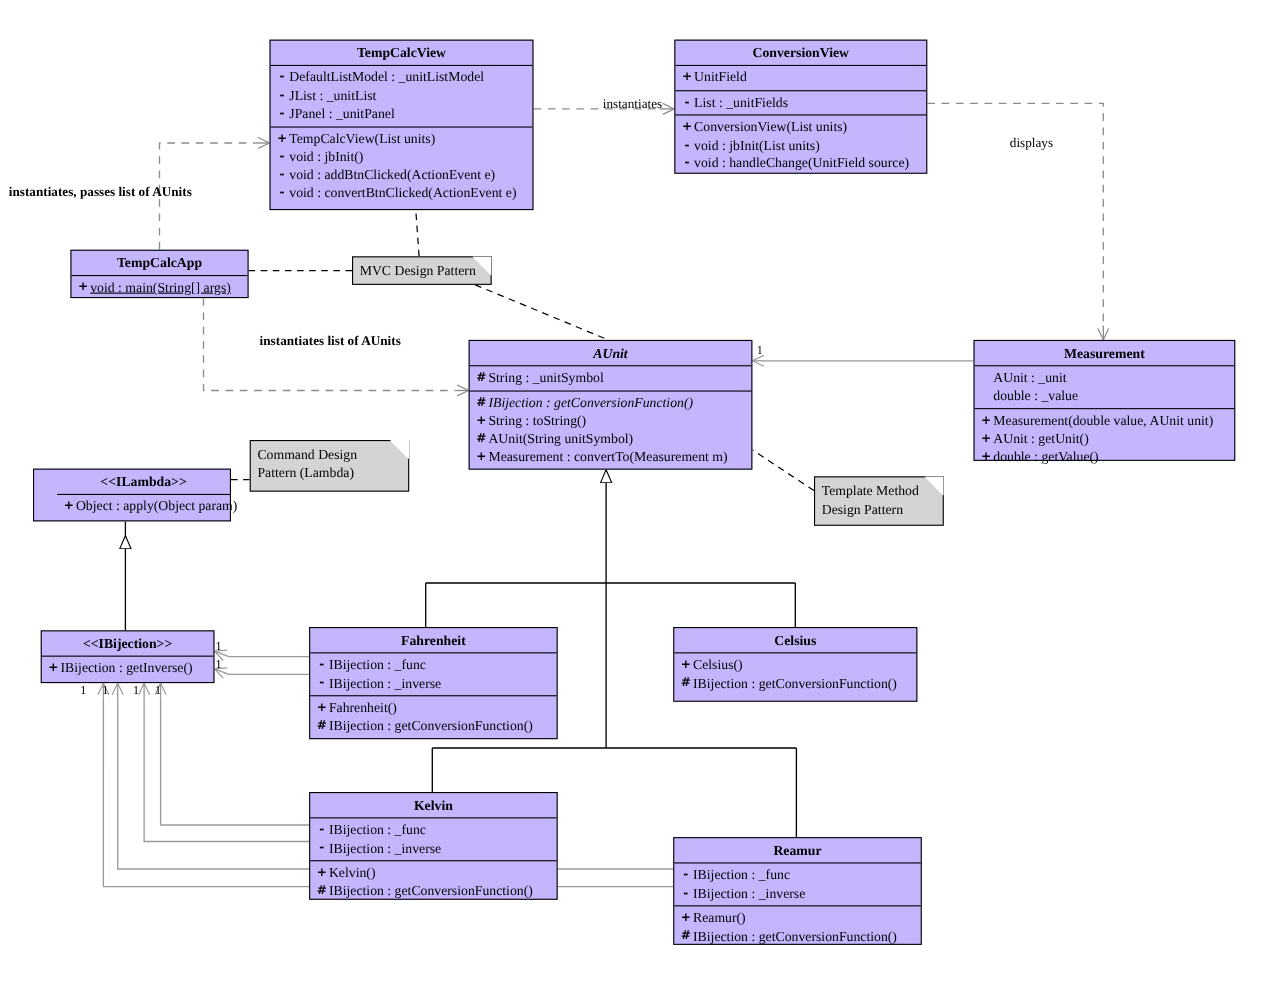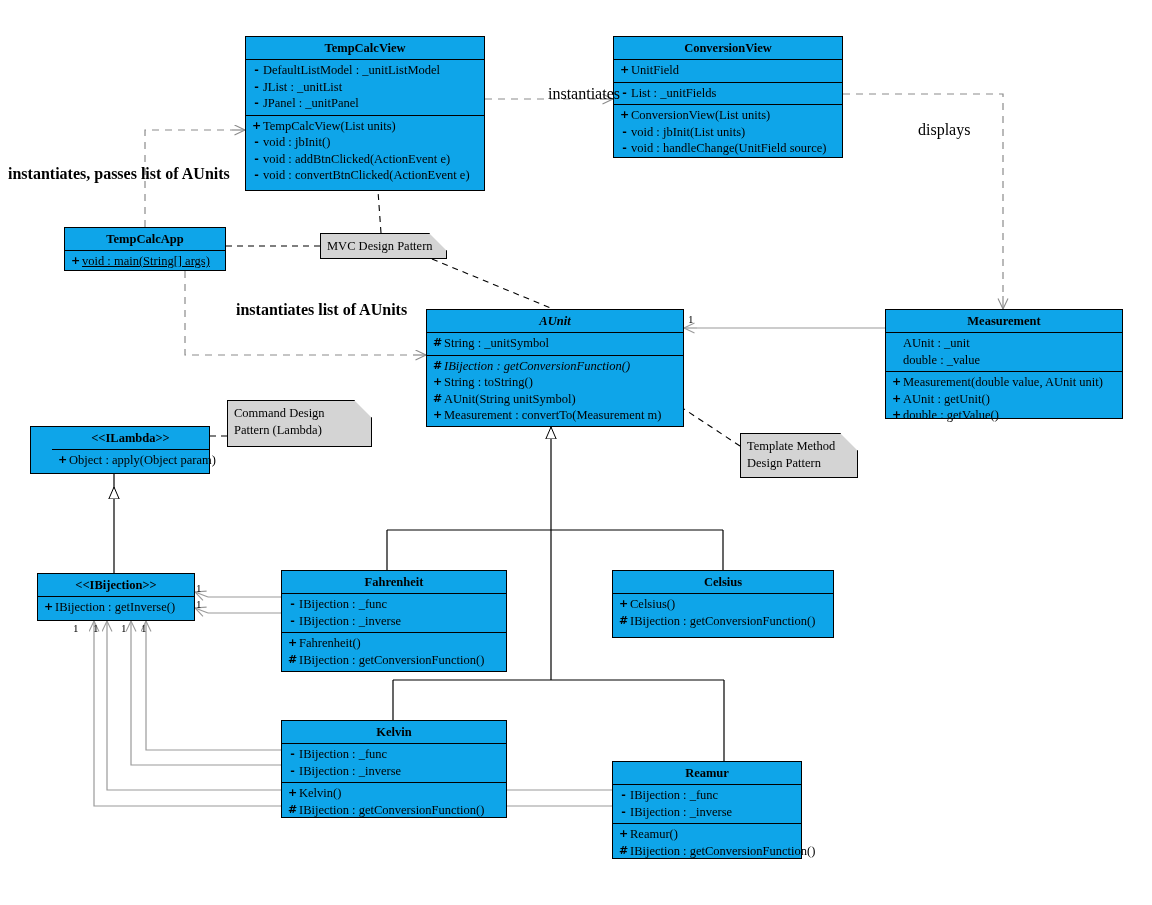--- a/index.html
+++ b/index.html
@@ -1,36 +1,36 @@
 <!DOCTYPE html>
 <html><head>
 <meta charset="utf-8">
 <style>
   html,body{margin:0;padding:0;background:#ffffff;}
   body{font-family:"Liberation Serif",serif;color:#000;}
   #canvas{position:relative;width:1152px;height:905px;overflow:hidden;background:#fff;}
   svg.edges{position:absolute;left:0;top:0;width:1152px;height:905px;overflow:visible;}
 
-  .umlbox{position:absolute;background:#0ea5e9;border:1px solid #000;box-sizing:border-box;z-index:5;}
+  .umlbox{position:absolute;background:#c4b5fd;border:1px solid #000;box-sizing:border-box;z-index:5;}
   .umlname{text-align:center;font-weight:bold;font-size:12.5px;line-height:16px;padding:3px 4px 3px 4px;border-bottom:1px solid #000;white-space:nowrap;}
   .umlname.italic{font-style:italic;}
   .compart{border-bottom:1px solid #000;padding:2px 2px 3px 2px;}
   .compart.last{border-bottom:none;}
   .mrow{display:flex;align-items:flex-start;font-size:12.5px;line-height:16.5px;white-space:nowrap;padding-left:2px;}
   .vis{display:inline-block;width:13px;flex:0 0 13px;text-align:center;font-family:"DejaVu Sans",sans-serif;font-size:11px;font-weight:bold;line-height:16.5px;}
   .mtxt{display:inline-block;}
   .mtxt.italic{font-style:italic;}
   .mtxt.under{text-decoration:underline;}
   .mrow.novis{padding-left:15px;}
 
   .note{position:absolute;background:#d4d4d4;border:1px solid #000;box-sizing:border-box;font-size:12.5px;line-height:17px;padding:4px 6px 4px 6px;z-index:6;}
   .note .foldback{position:absolute;right:-1px;top:-1px;width:17px;height:17px;background:#fff;border-left:1px solid #000;border-bottom:1px solid #000;
                clip-path:polygon(100% 0,100% 100%,0 0);}
 
-  .edgelabel{position:absolute;font-size:16px;line-height:14px;font-weight:bold;white-space:nowrap;z-index:7;background:transparent;}
+  .edgelabel{position:absolute;font-size:12px;line-height:14px;font-weight:bold;white-space:nowrap;z-index:7;background:transparent;}
   .edgelabel.thin{font-weight:normal;}
   .mult{position:absolute;font-size:11px;line-height:12px;white-space:nowrap;z-index:7;font-family:"Liberation Serif",serif;}
 </style>
 </head>
 <body>
 
 <div id="canvas">
 
   <svg class="edges" viewBox="0 0 1152 905">
     <defs>
@@ -335,21 +335,21 @@
           <span class="vis">+</span>
           <span class="mtxt">Kelvin()</span>
         </div>
       <div class="mrow">
           <span class="vis">#</span>
           <span class="mtxt">IBijection : getConversionFunction()</span>
         </div>
     </div>
   </div>
 
-  <div class="umlbox" style="left:612px;top:761px;width:190px;height:98px;">
+  <div class="umlbox" style="left:612px;top:761px;width:226px;height:98px;">
     <div class="umlname">Reamur</div>
     <div class="compart">
       <div class="mrow">
           <span class="vis">-</span>
           <span class="mtxt">IBijection : _func</span>
         </div>
       <div class="mrow">
           <span class="vis">-</span>
           <span class="mtxt">IBijection : _inverse</span>
         </div>

